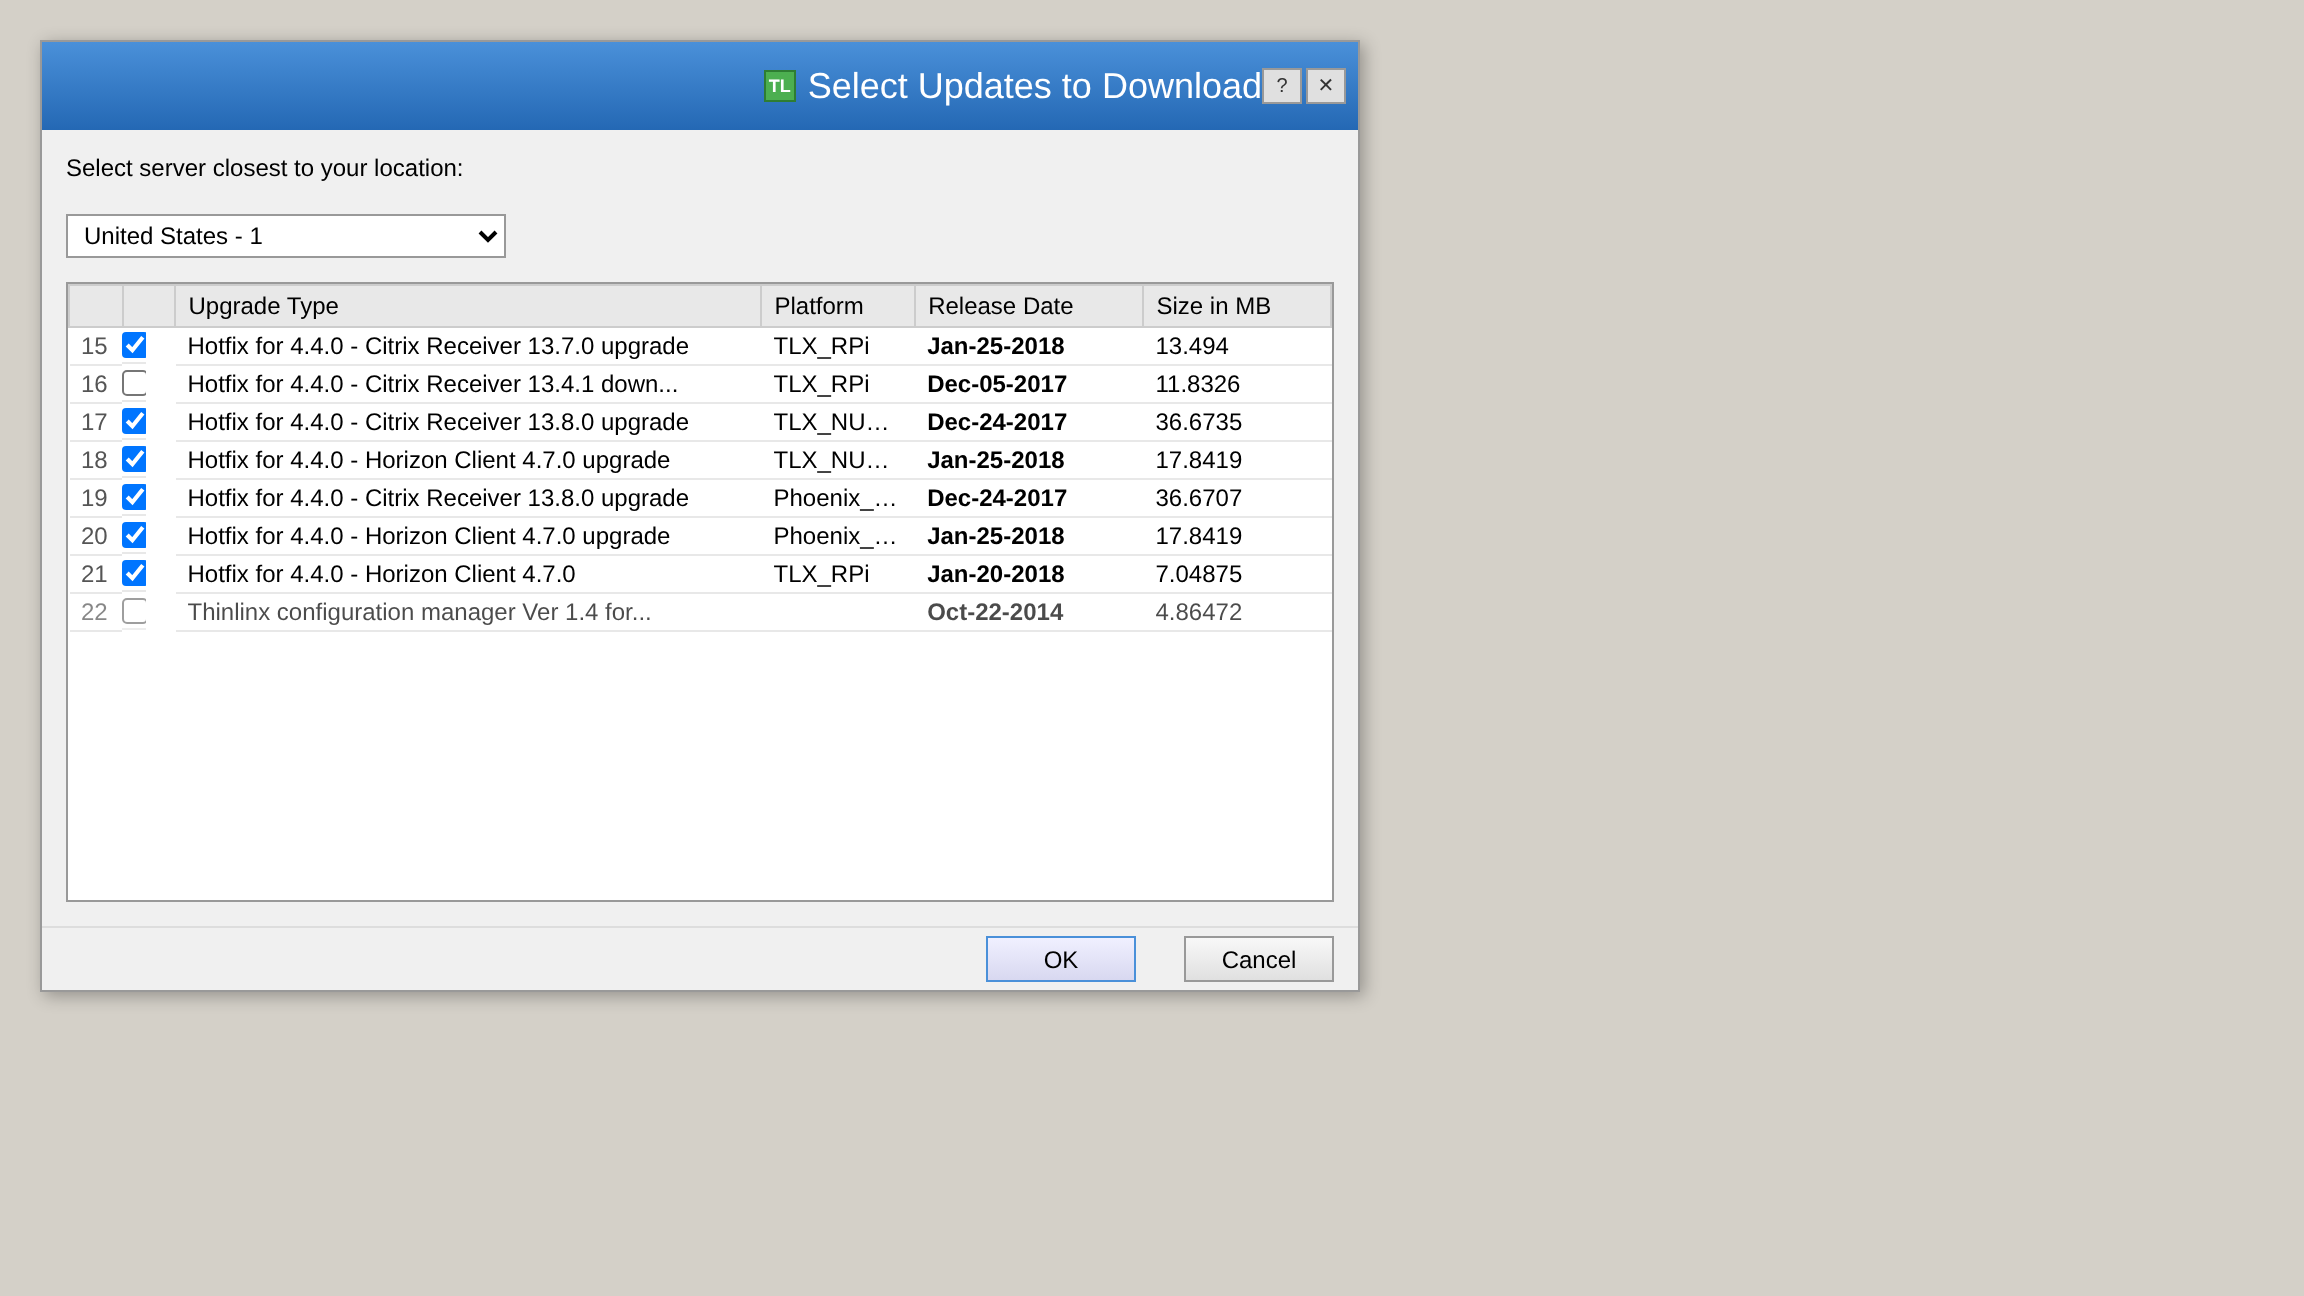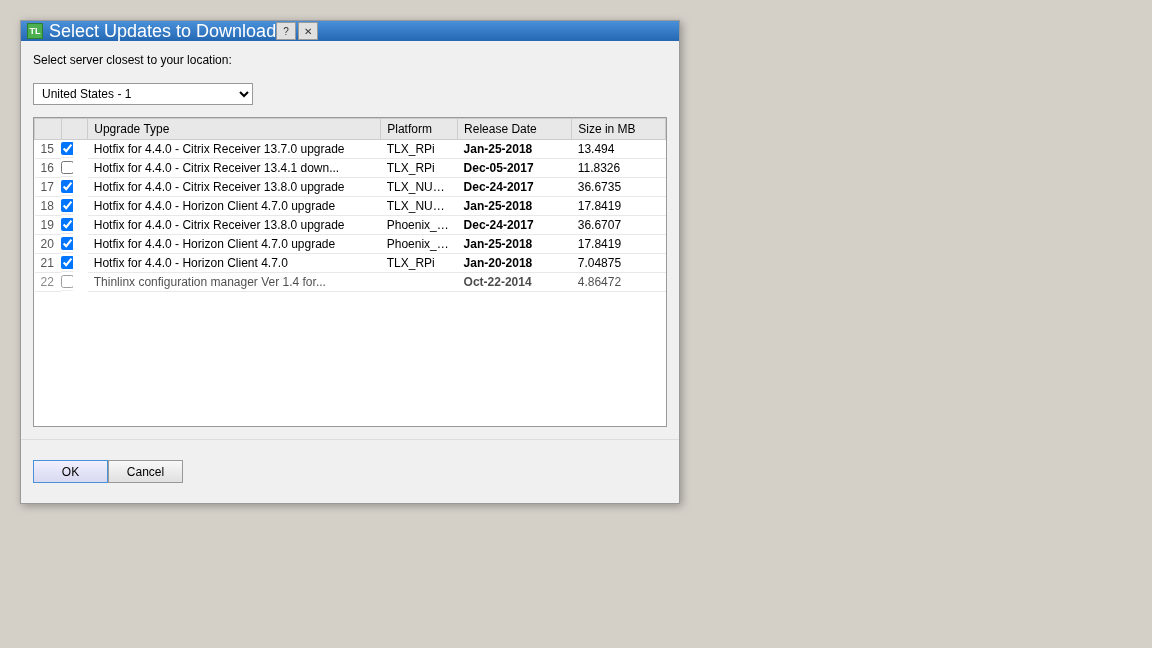--- a/index.html
+++ b/index.html
@@ -30,22 +30,22 @@
       border: 1px solid #999;
       box-shadow: 2px 2px 8px rgba(0,0,0,0.3);
     }
 
     .title-bar {
       background: linear-gradient(to bottom, #4a90d9, #2468b4);
       color: white;
       padding: 4px 6px;
       display: flex;
       align-items: center;
-      justify-content: flex-start;
-      height: 20px;
+      justify-content: flex-end;
+      height: 44px;
     }
 
     .title-bar-left {
       display: flex;
       align-items: center;
       gap: 6px;
     }
 
     .title-icon {
       width: 16px;
@@ -189,23 +189,24 @@
       justify-content: center;
     }
 
     input[type="checkbox"] {
       width: 13px;
       height: 13px;
       cursor: pointer;
     }
 
     .dialog-footer {
-      padding: 20px 12px;
-      display: flex;
-      gap: 0;
+      padding: 4px 12px;
+      display: flex;
+      justify-content: flex-end;
+      gap: 24px;
       border-top: 1px solid #ddd;
     }
 
     .btn {
       min-width: 75px;
       height: 23px;
       font-size: 12px;
       border: 1px solid #999;
       background: linear-gradient(to bottom, #f8f8f8, #e0e0e0);
       cursor: pointer;

